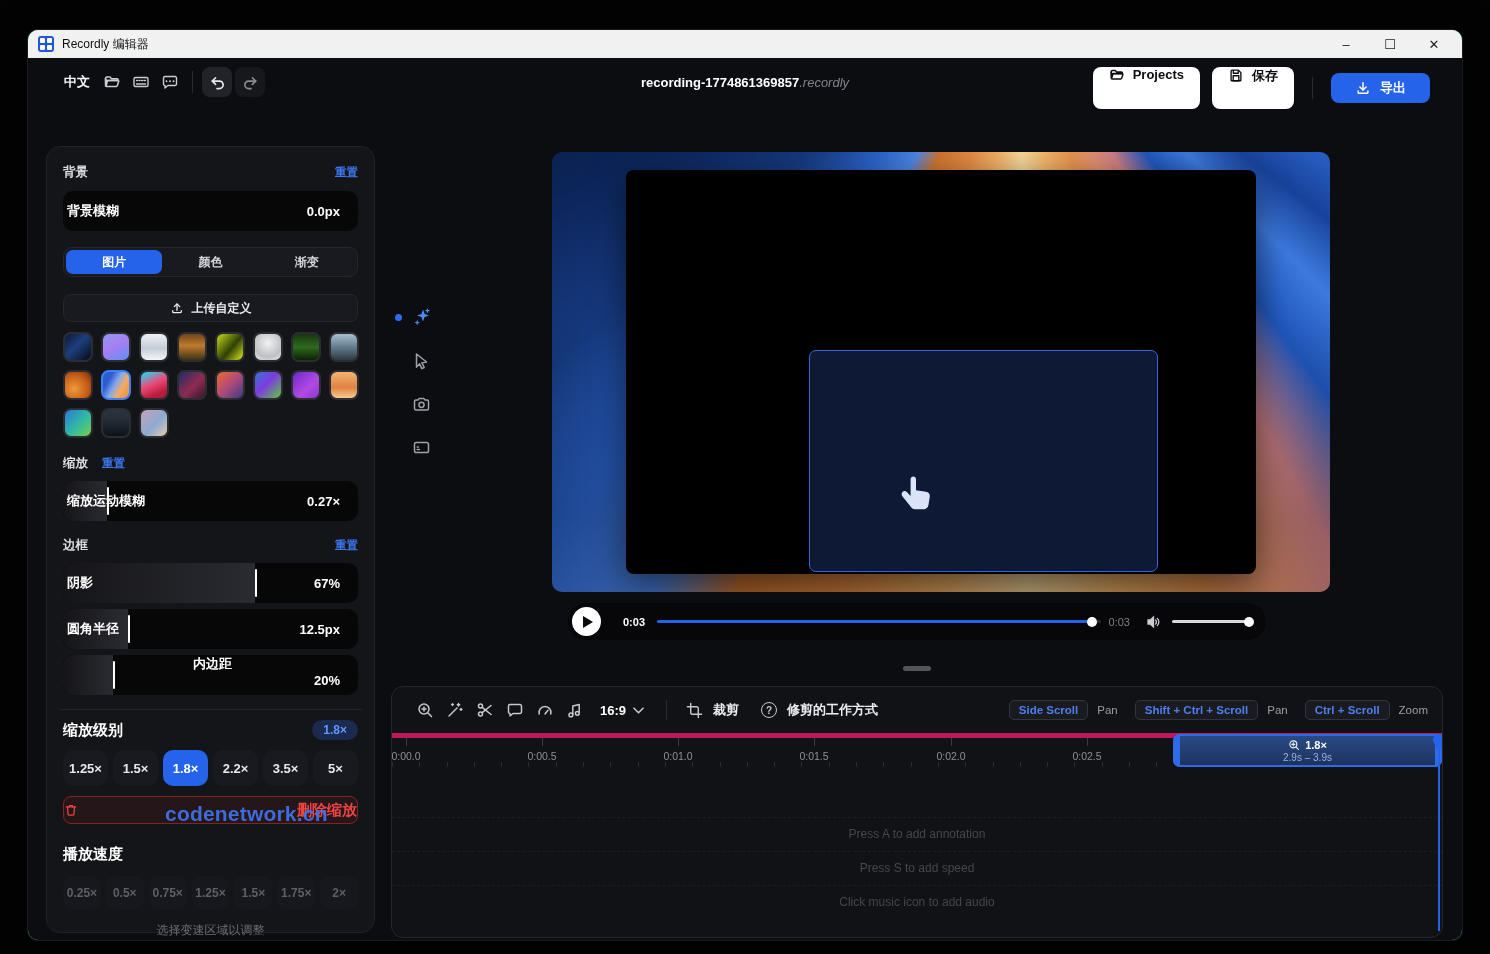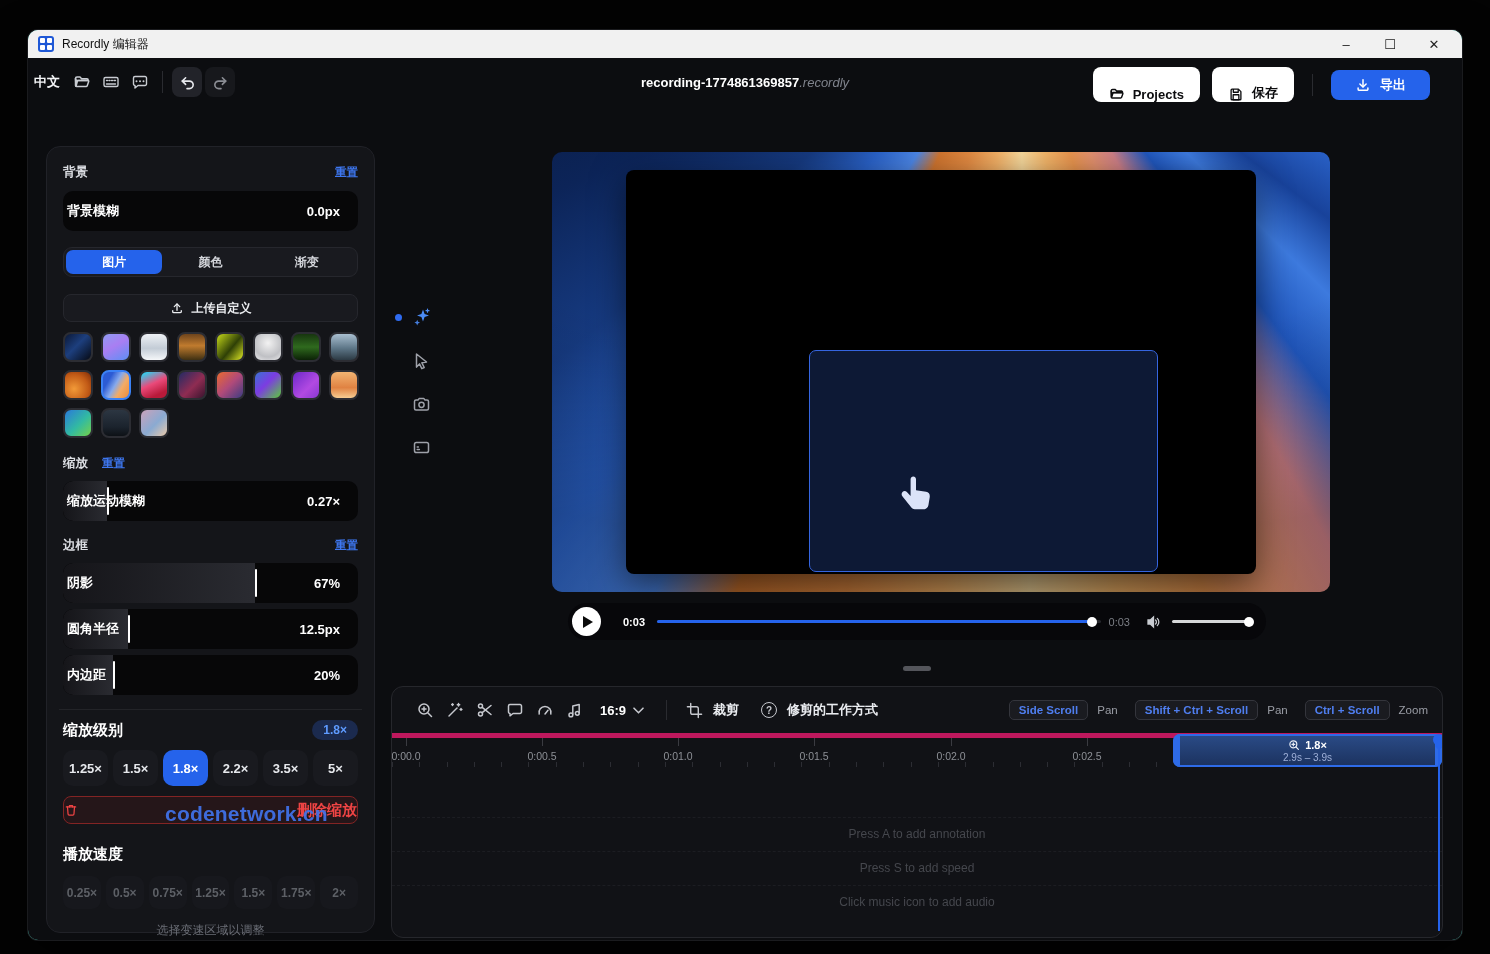--- a/index.html
+++ b/index.html
@@ -13,31 +13,31 @@
   .app-ico { width:16px; height:16px; border-radius:3px; background:#1f58d6; display:grid; grid-template-columns:5px 5px; grid-template-rows:5px 5px; gap:2px; place-content:center; margin-right:8px; }
   .app-ico i { background:#fff; border-radius:1px; }
   .tb-title { font-size:12px; color:#111; }
   .win-controls { margin-left:auto; display:flex; }
   .win-controls .wc { width:44px; height:26px; display:flex; align-items:center; justify-content:center; color:#222; font-size:13px; }
 
   .content { position:relative; width:100%; height:882px; background:#0c0d10; }
 
   
   .toolbar { position:absolute; left:0; top:0; width:100%; height:48px; display:flex; align-items:center; }
-  .tb-left { display:flex; align-items:center; gap:3px; }
+  .tb-left { display:flex; align-items:center; gap:3px; padding-left:30px; }
   .lang { color:#f2f3f5; font-size:13px; font-weight:bold; padding:4px 6px; }
   .ibtn { width:26px; height:26px; display:flex; align-items:center; justify-content:center; color:#c9ccd2; }
   .vsep { width:1px; height:22px; background:#2a2b30; margin:0 6px; }
   .sqbtn { width:30px; height:30px; border-radius:8px; background:#222329; display:flex; align-items:center; justify-content:center; color:#e8eaee; }
   .sqbtn.dim { background:#17181c; color:#8b8d94; }
   .file-title { position:absolute; left:50%; transform:translateX(-50%); font-size:13px; white-space:nowrap; }
   .file-title .fname { color:#fff; font-weight:bold; }
   .file-title .fext { color:#80848d;font-style:italic; }
   .tb-right { position:absolute; right:32px; top:9px; display:flex; align-items:center; gap:12px; }
-  .wbtn { height:35px; background:#fff; border-radius:8px; display:flex; align-items:flex-end; gap:8px; padding:0 16px; color:#0c0c0e; font-size:13px; font-weight:bold; }
+  .wbtn { height:42px; background:#fff; border-radius:8px; display:flex; align-items:flex-start; gap:8px; padding:0 16px; color:#0c0c0e; font-size:13px; font-weight:bold; }
   .bbtn { height:30px; background:#2563eb; border-radius:8px; display:flex; align-items:center; gap:9px; padding:0 24px; color:#fff; font-size:13px; font-weight:bold; }
 
   
   .panel { position:absolute; left:18px; top:88px; width:329px; height:787px; background:#141519; border:1px solid #212228; border-radius:14px; padding:17px 16px; }
   .sec-head { display:flex; align-items:center; font-size:12.5px; font-weight:bold; color:#dcdee3; }
   .reset { color:#3e77f0; font-size:11.5px; font-weight:bold; }
   .reset.right { margin-left:auto; }
   .reset.near { margin-left:14px; }
   .srow { position:relative; height:40px; background:#070708; border-radius:10px; overflow:hidden; display:flex; align-items:center; }
   .sfill { position:absolute; left:0; top:0; bottom:0; width:var(--fill,0%); background:linear-gradient(90deg,#151519,#2a2b31); border-radius:10px 0 0 10px; }
@@ -287,21 +287,21 @@
           <div class="shandle"></div>
           <span class="slabel">阴影</span>
           <span class="svalue">67%</span>
         </div>
         <div class="srow" style="margin-top: 6px; --fill: 22%;">
           <div class="sfill"></div>
           <div class="shandle"></div>
           <span class="slabel">圆角半径</span>
           <span class="svalue">12.5px</span>
         </div>
-        <div class="srow" style="margin-top: 6px; --fill: 17%;">
+        <div class="srow" style="margin-top: 6px; flex-direction: column; --fill: 17%;">
           <div class="sfill"></div>
           <div class="shandle"></div>
           <span class="slabel">内边距</span>
           <span class="svalue">20%</span>
         </div>
 
         <div class="divider"></div>
 
         <div class="big-head" style="margin-top:10px">
           <span>缩放级别</span>

